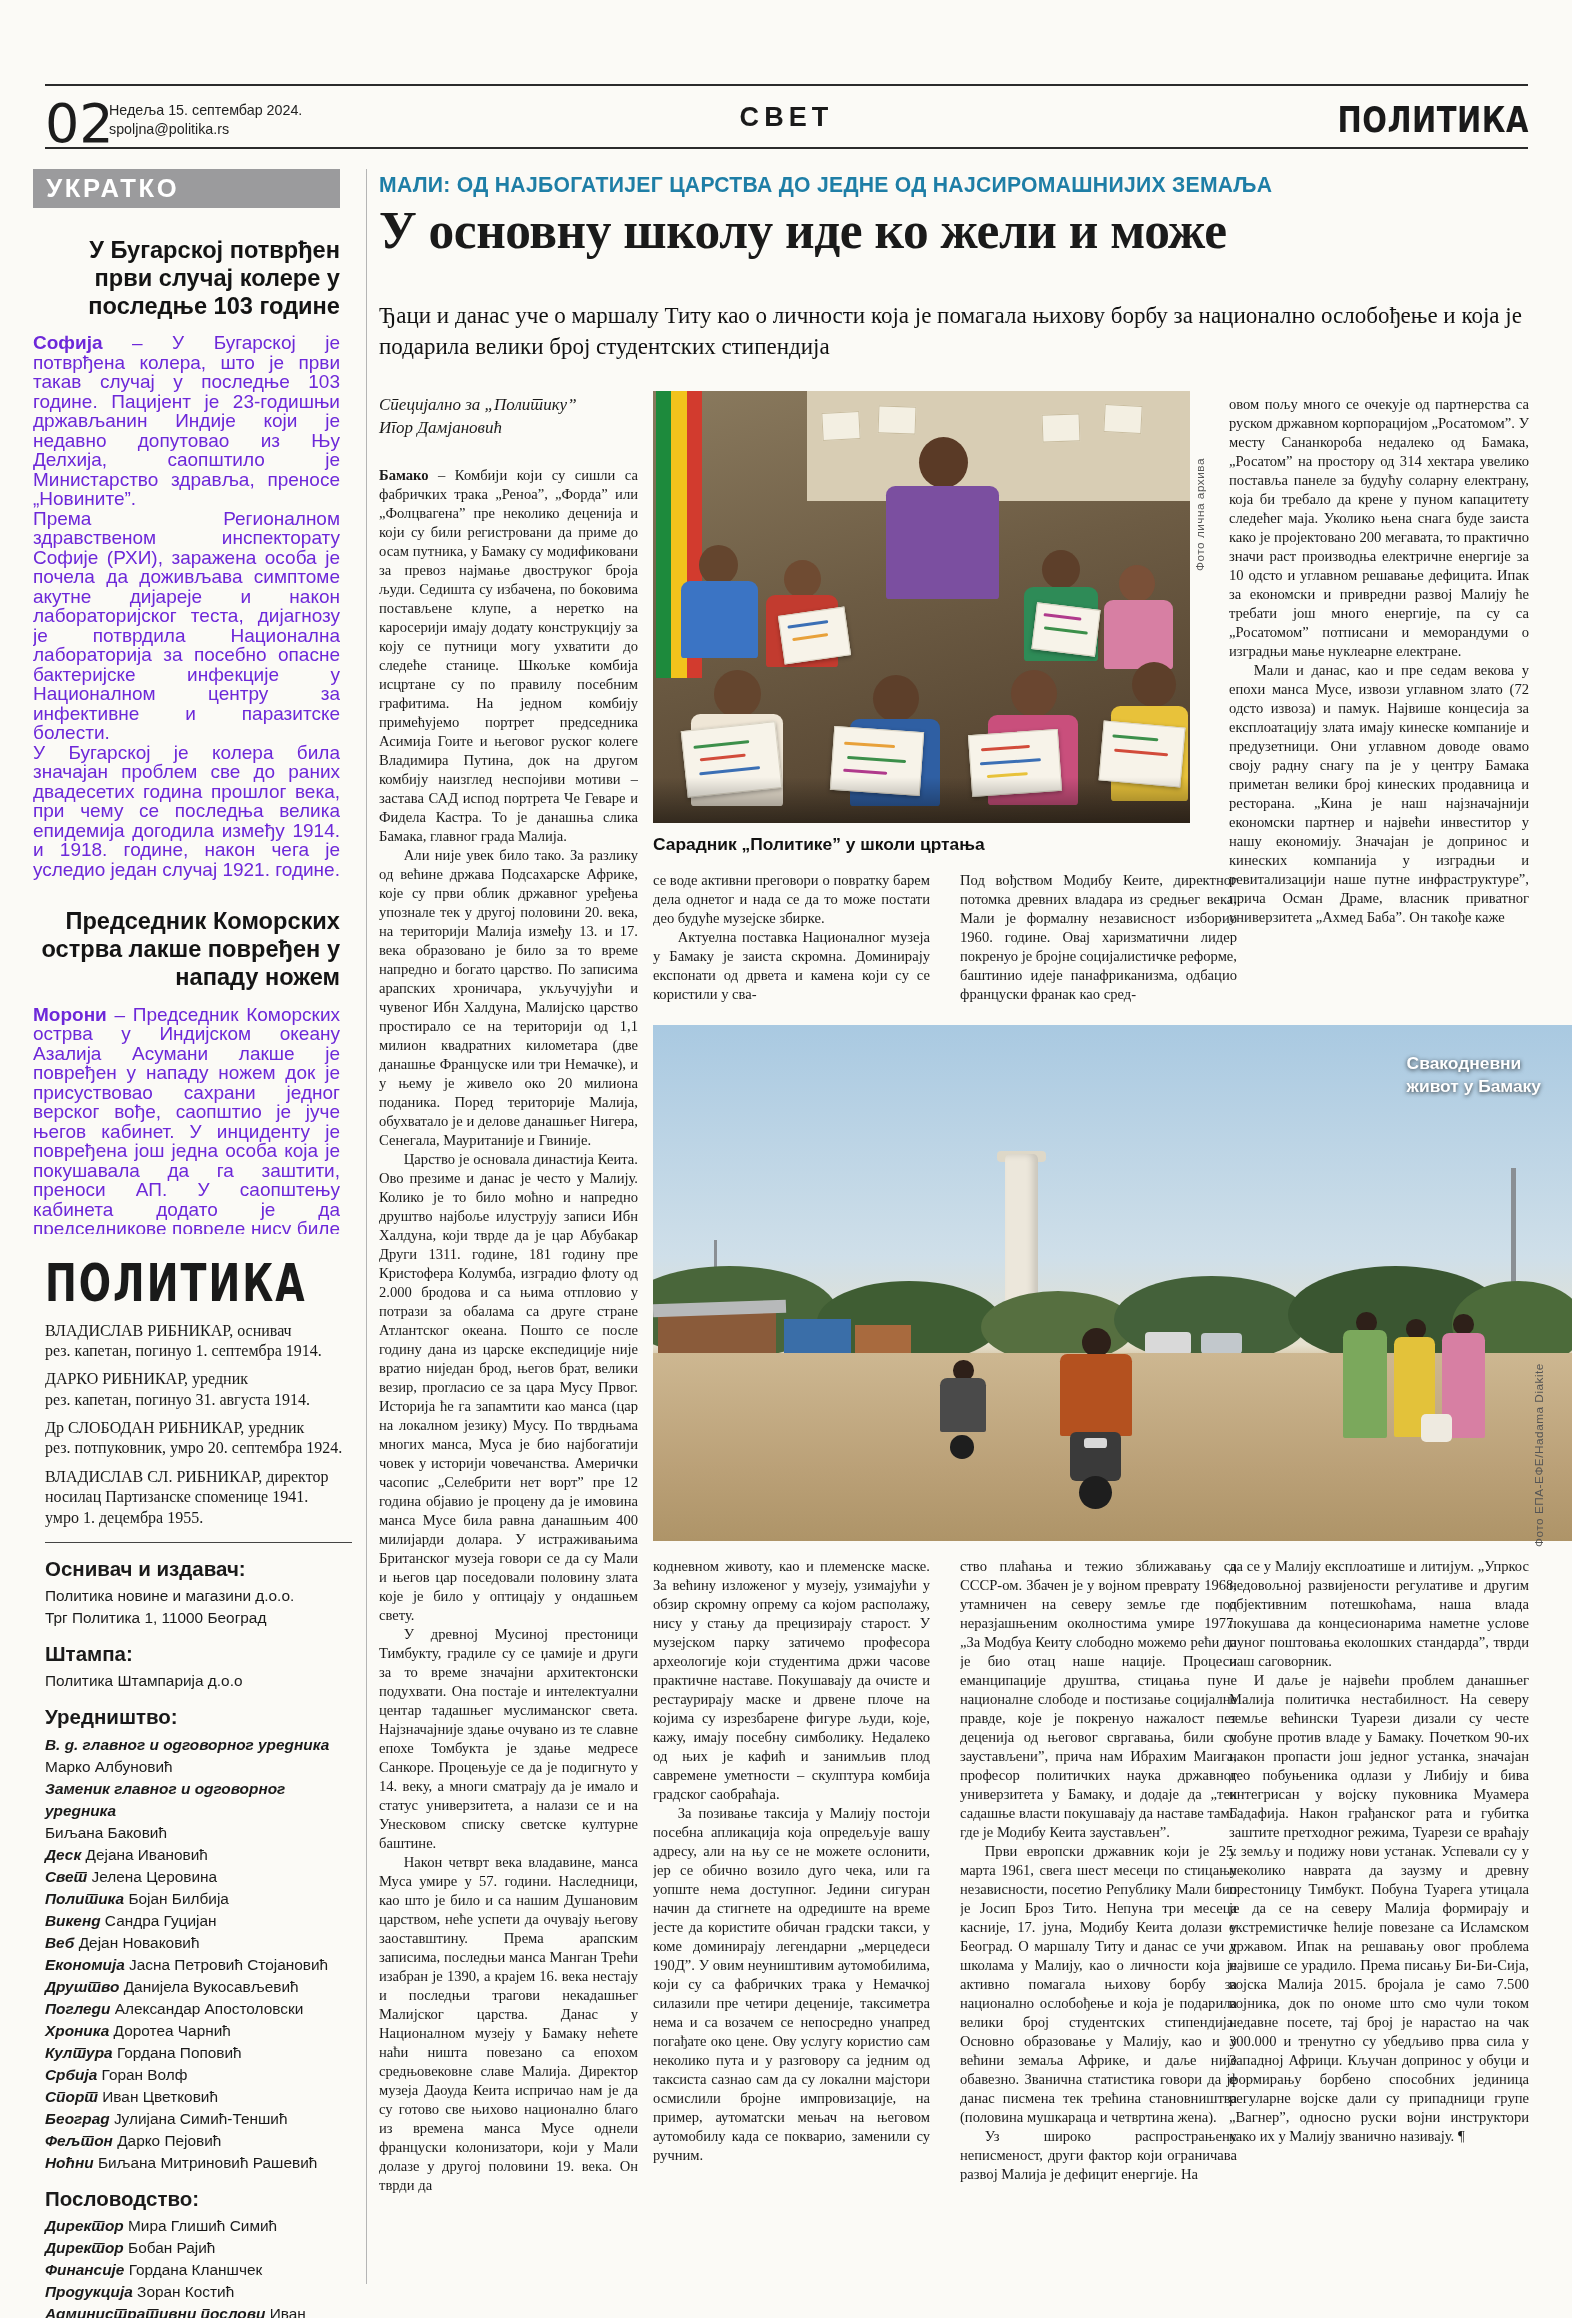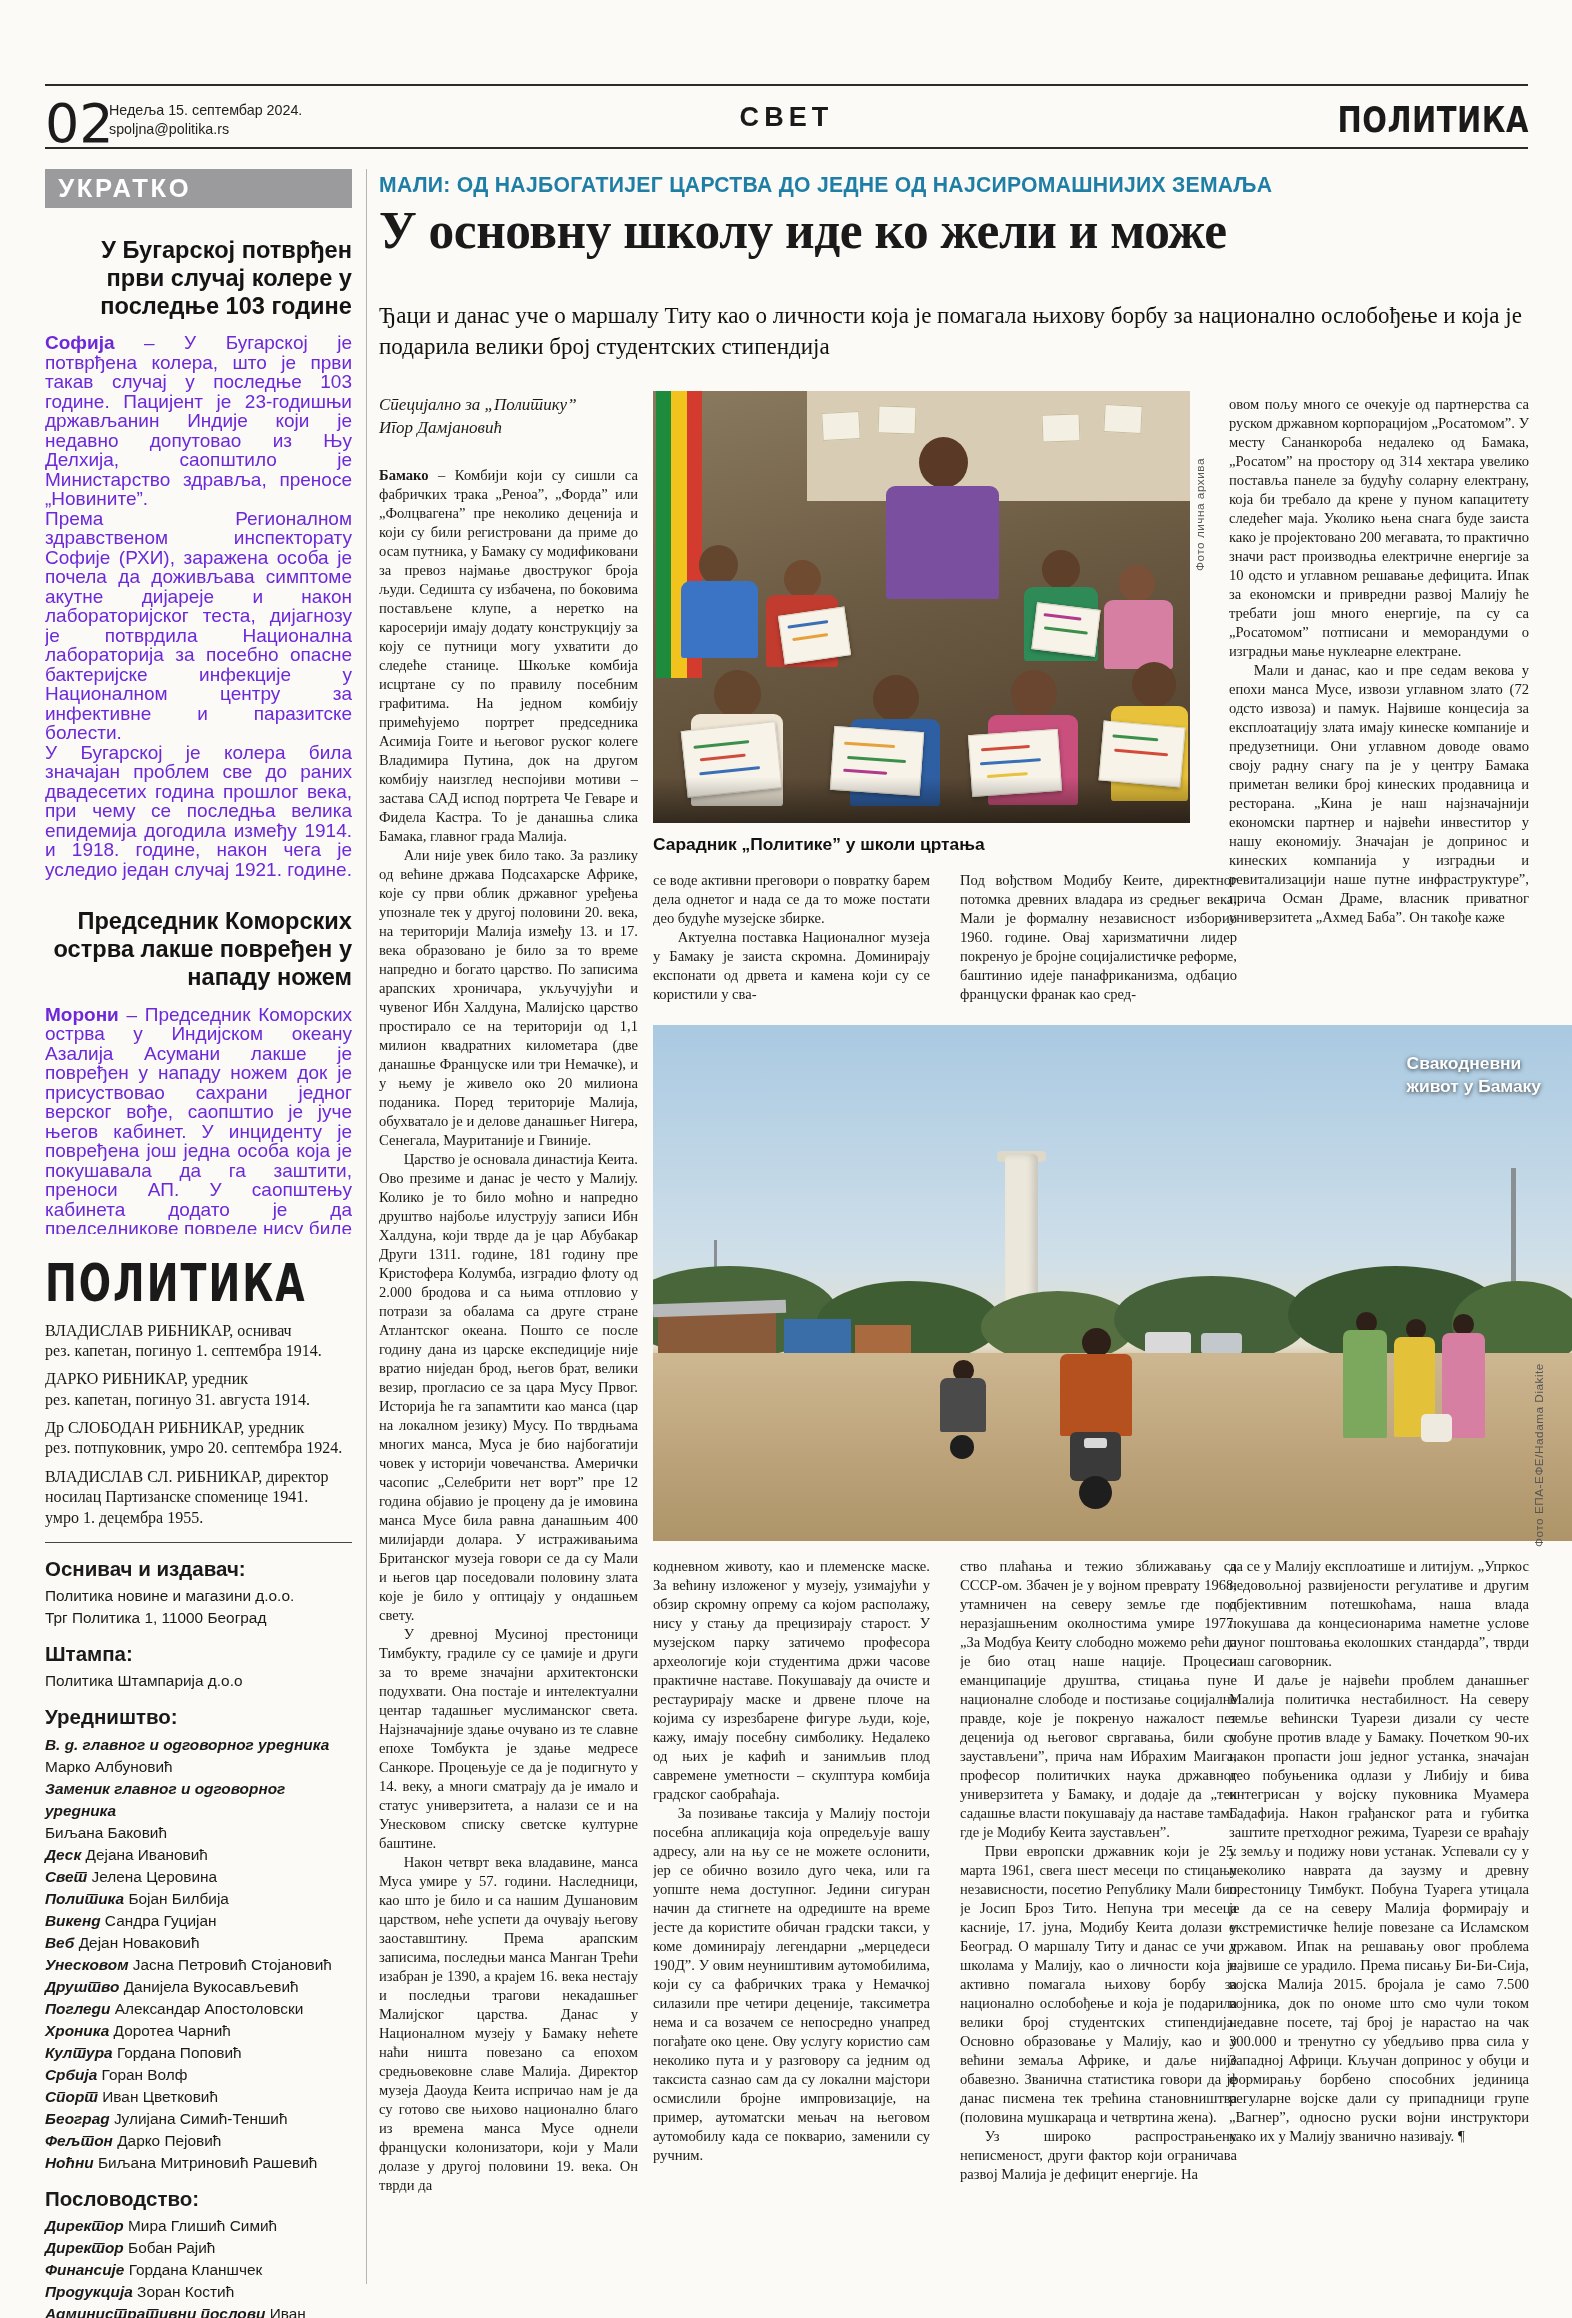--- a/index.html
+++ b/index.html
@@ -14,21 +14,21 @@
   .page{position:relative;width:1573px;height:2319px;background:var(--paper);margin:0 auto;overflow:hidden;}
 
   
   .rule{position:absolute;background:#2b2b2b;}
   .pagenum{position:absolute;left:45px;top:92px;font-size:54px;font-weight:400;color:#1c1c1c;font-family:"DejaVu Sans",sans-serif;}
   .dateblock{position:absolute;left:109px;top:101px;font-size:14.3px;line-height:19px;color:#222;}
   .section-title{position:absolute;left:0;right:0;top:102px;text-align:center;font-size:27px;font-weight:700;letter-spacing:5.1px;}
   .brand-top{position:absolute;right:44px;top:98px;font-family:"DejaVu Sans",sans-serif;font-weight:900;font-size:29px;letter-spacing:0.5px;transform:scaleY(1.25);transform-origin:top right;}
 
   
-  .rail{position:absolute;left:45px;top:169px;width:307px;height:1065px;overflow:hidden;}
+  .rail{position:absolute;left:33px;top:169px;width:307px;height:1065px;overflow:hidden;}
   .ukratko{background:var(--gray);color:#fff;font-weight:700;font-size:25.6px;letter-spacing:2.6px;line-height:39px;height:39px;padding-left:13.3px;}
   .rail h3{font-size:23.6px;line-height:28px;font-weight:700;color:#141414;margin:28px 0 13.3px 0;text-align:right;}
   .rail p{font-size:19px;line-height:19.5px;text-align:justify;color:#6d28d9;}
   .rail .lead b{font-weight:700;}
   .vrule{position:absolute;left:366px;top:169px;width:1px;height:2115px;background:#b5b5b5;}
 
   
   .mast{position:absolute;left:45px;top:1254px;width:307px;}
   .mast-logo{font-family:"DejaVu Sans",sans-serif;font-weight:900;font-size:38px;letter-spacing:2px;transform:scaleY(1.35);transform-origin:left top;margin-bottom:22.5px;}
   .founders{font-family:"Liberation Serif","DejaVu Serif",serif;font-size:16px;line-height:20.5px;}
@@ -161,21 +161,21 @@
     <div>
         <div class="kv-pair"><span class="lbl">В. д. главног и одговорног уредника</span> </div>
         <div class="kv-pair"> <span>Марко Албуновић</span></div>
         <div class="kv-pair"><span class="lbl">Заменик главног и одговорног уредника</span> </div>
         <div class="kv-pair"> <span>Биљана Баковић</span></div>
         <div class="kv-pair"><span class="lbl">Деск</span> <span>Дејана Ивановић</span></div>
         <div class="kv-pair"><span class="lbl">Свет</span> <span>Јелена Церовина</span></div>
         <div class="kv-pair"><span class="lbl">Политика</span> <span>Бојан Билбија</span></div>
         <div class="kv-pair"><span class="lbl">Викенд</span> <span>Сандра Гуцијан</span></div>
         <div class="kv-pair"><span class="lbl">Веб</span> <span>Дејан Новаковић</span></div>
-        <div class="kv-pair"><span class="lbl">Унесковом</span> <span>Јасна Петровић Стојановић</span></div>
+        <div class="kv-pair"><span class="lbl">Економија</span> <span>Јасна Петровић Стојановић</span></div>
         <div class="kv-pair"><span class="lbl">Друштво</span> <span>Данијела Вукосављевић</span></div>
         <div class="kv-pair"><span class="lbl">Погледи</span> <span>Александар Апостоловски</span></div>
         <div class="kv-pair"><span class="lbl">Хроника</span> <span>Доротеа Чарнић</span></div>
         <div class="kv-pair"><span class="lbl">Култура</span> <span>Гордана Поповић</span></div>
         <div class="kv-pair"><span class="lbl">Србија</span> <span>Горан Волф</span></div>
         <div class="kv-pair"><span class="lbl">Спорт</span> <span>Иван Цветковић</span></div>
         <div class="kv-pair"><span class="lbl">Београд</span> <span>Јулијана Симић-Теншић</span></div>
         <div class="kv-pair"><span class="lbl">Фељтон</span> <span>Дарко Пејовић</span></div>
         <div class="kv-pair"><span class="lbl">Ноћни</span> <span>Биљана Митриновић Рашевић</span></div>
       </div>

